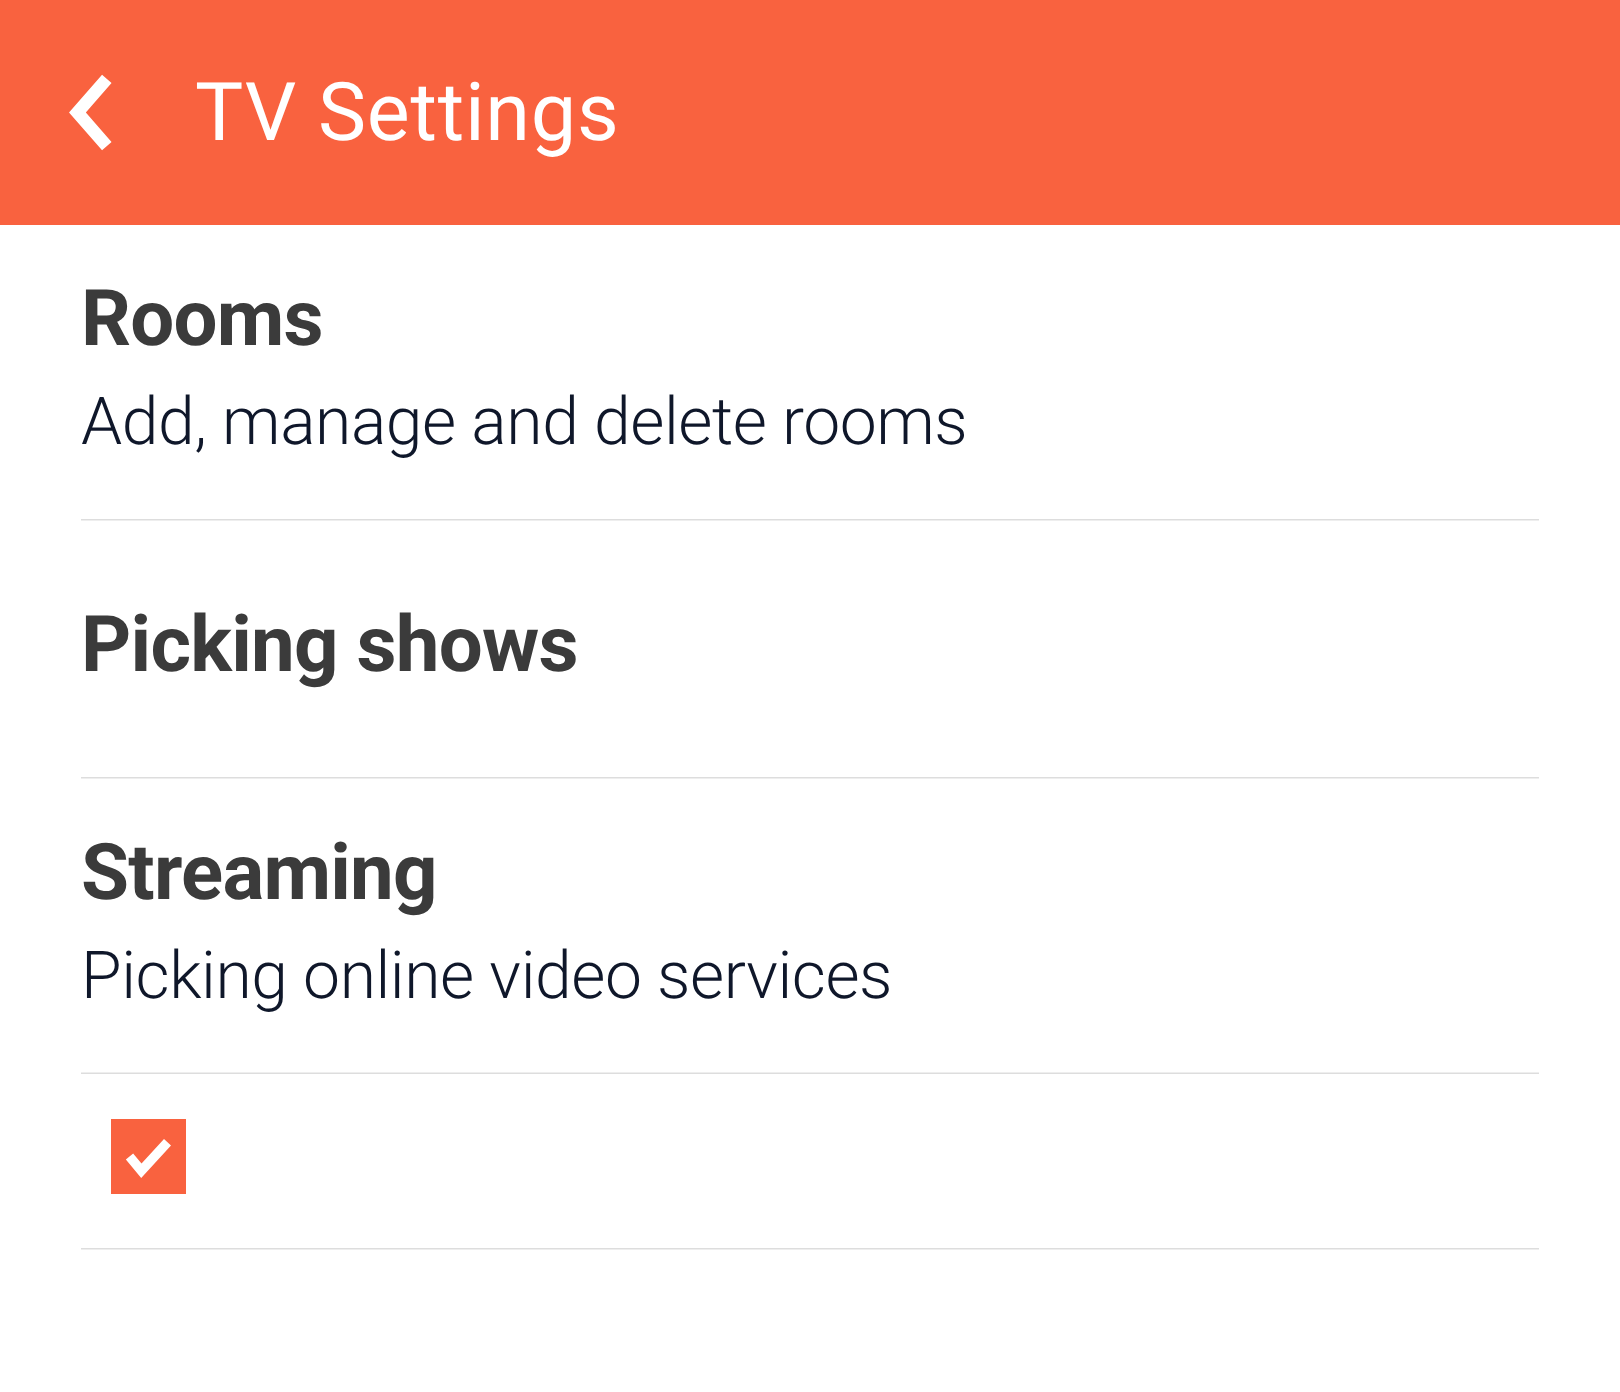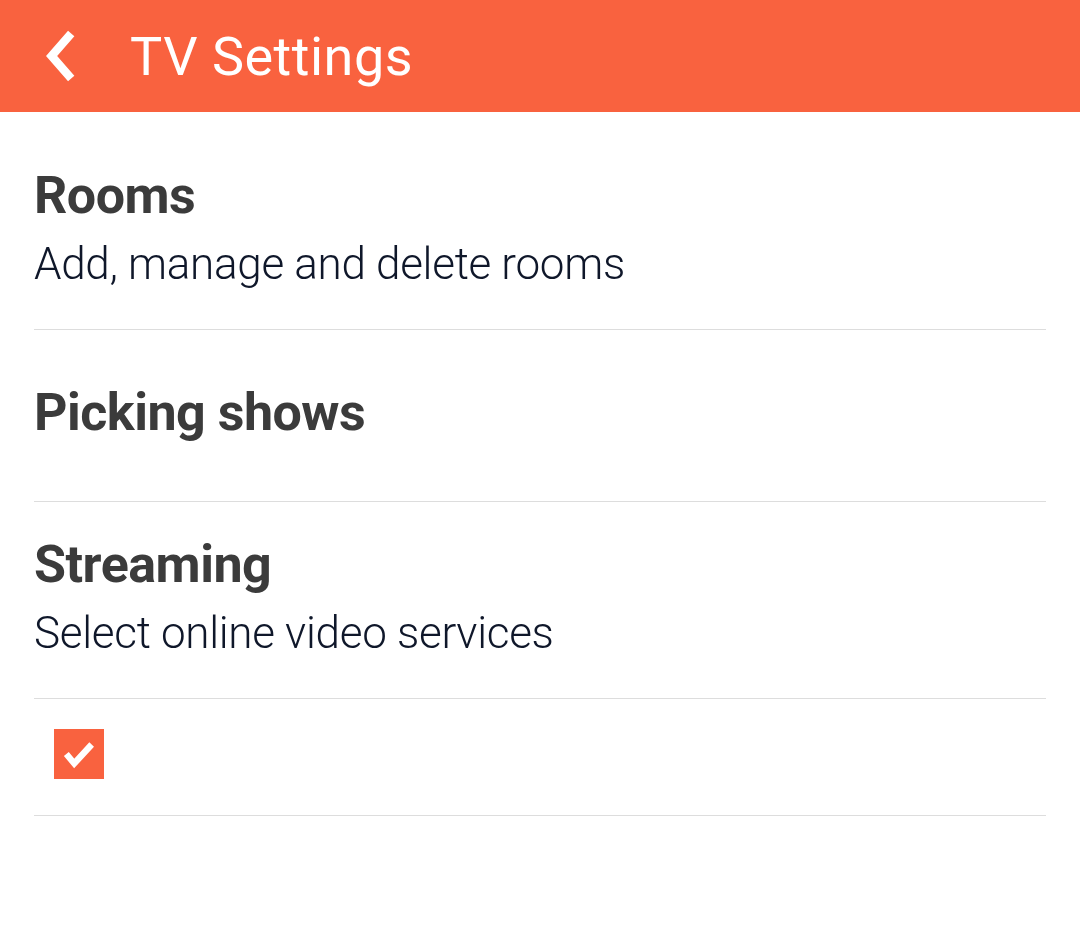--- a/index.html
+++ b/index.html
@@ -9,21 +9,21 @@
     }
     body {
       font-family: -apple-system, BlinkMacSystemFont, "Segoe UI", Roboto, Helvetica, Arial, sans-serif;
       background: #ffffff;
       width: 1080px;
       height: 928px;
       overflow: hidden;
     }
     .header {
       background: #f9623f;
-      height: 112px;
+      height: 150px;
       display: flex;
       align-items: center;
       padding-left: 40px;
     }
     .back-icon {
       width: 40px;
       height: 60px;
       display: flex;
       align-items: center;
       justify-content: center;
@@ -34,22 +34,21 @@
       height: 56px;
     }
     .header-title {
       color: #ffffff;
       font-size: 54px;
       font-weight: 400;
       margin-left: 50px;
       letter-spacing: 0.5px;
     }
     .settings-list {
-      padding: 0 34px;
-      margin-top: 21px;
+      padding: 0 54px;
     }
     .setting-item {
       padding: 30px 0 36px 0;
       border-bottom: 1px solid #dddddd;
       display: flex;
       align-items: center;
       justify-content: space-between;
       cursor: pointer;
     }
     .setting-text {
@@ -112,21 +111,21 @@
 
   <div class="setting-item no-subtitle">
     <div class="setting-text">
       <div class="setting-title">Picking shows</div>
     </div>
   </div>
 
   <div class="setting-item">
     <div class="setting-text">
       <div class="setting-title">Streaming</div>
-      <div class="setting-subtitle">Select online video services</div>
+      <div class="setting-subtitle">Picking online video services</div>
     </div>
   </div>
 
   <div class="setting-item">
     <div class="checkbox">
       <svg viewBox="0 0 24 24">
         <path d="M4 12 L9 18 L20 6" stroke="#ffffff" stroke-width="4" fill="none" stroke-linecap="butt" stroke-linejoin="miter"></path>
       </svg>
     </div>
   </div>

